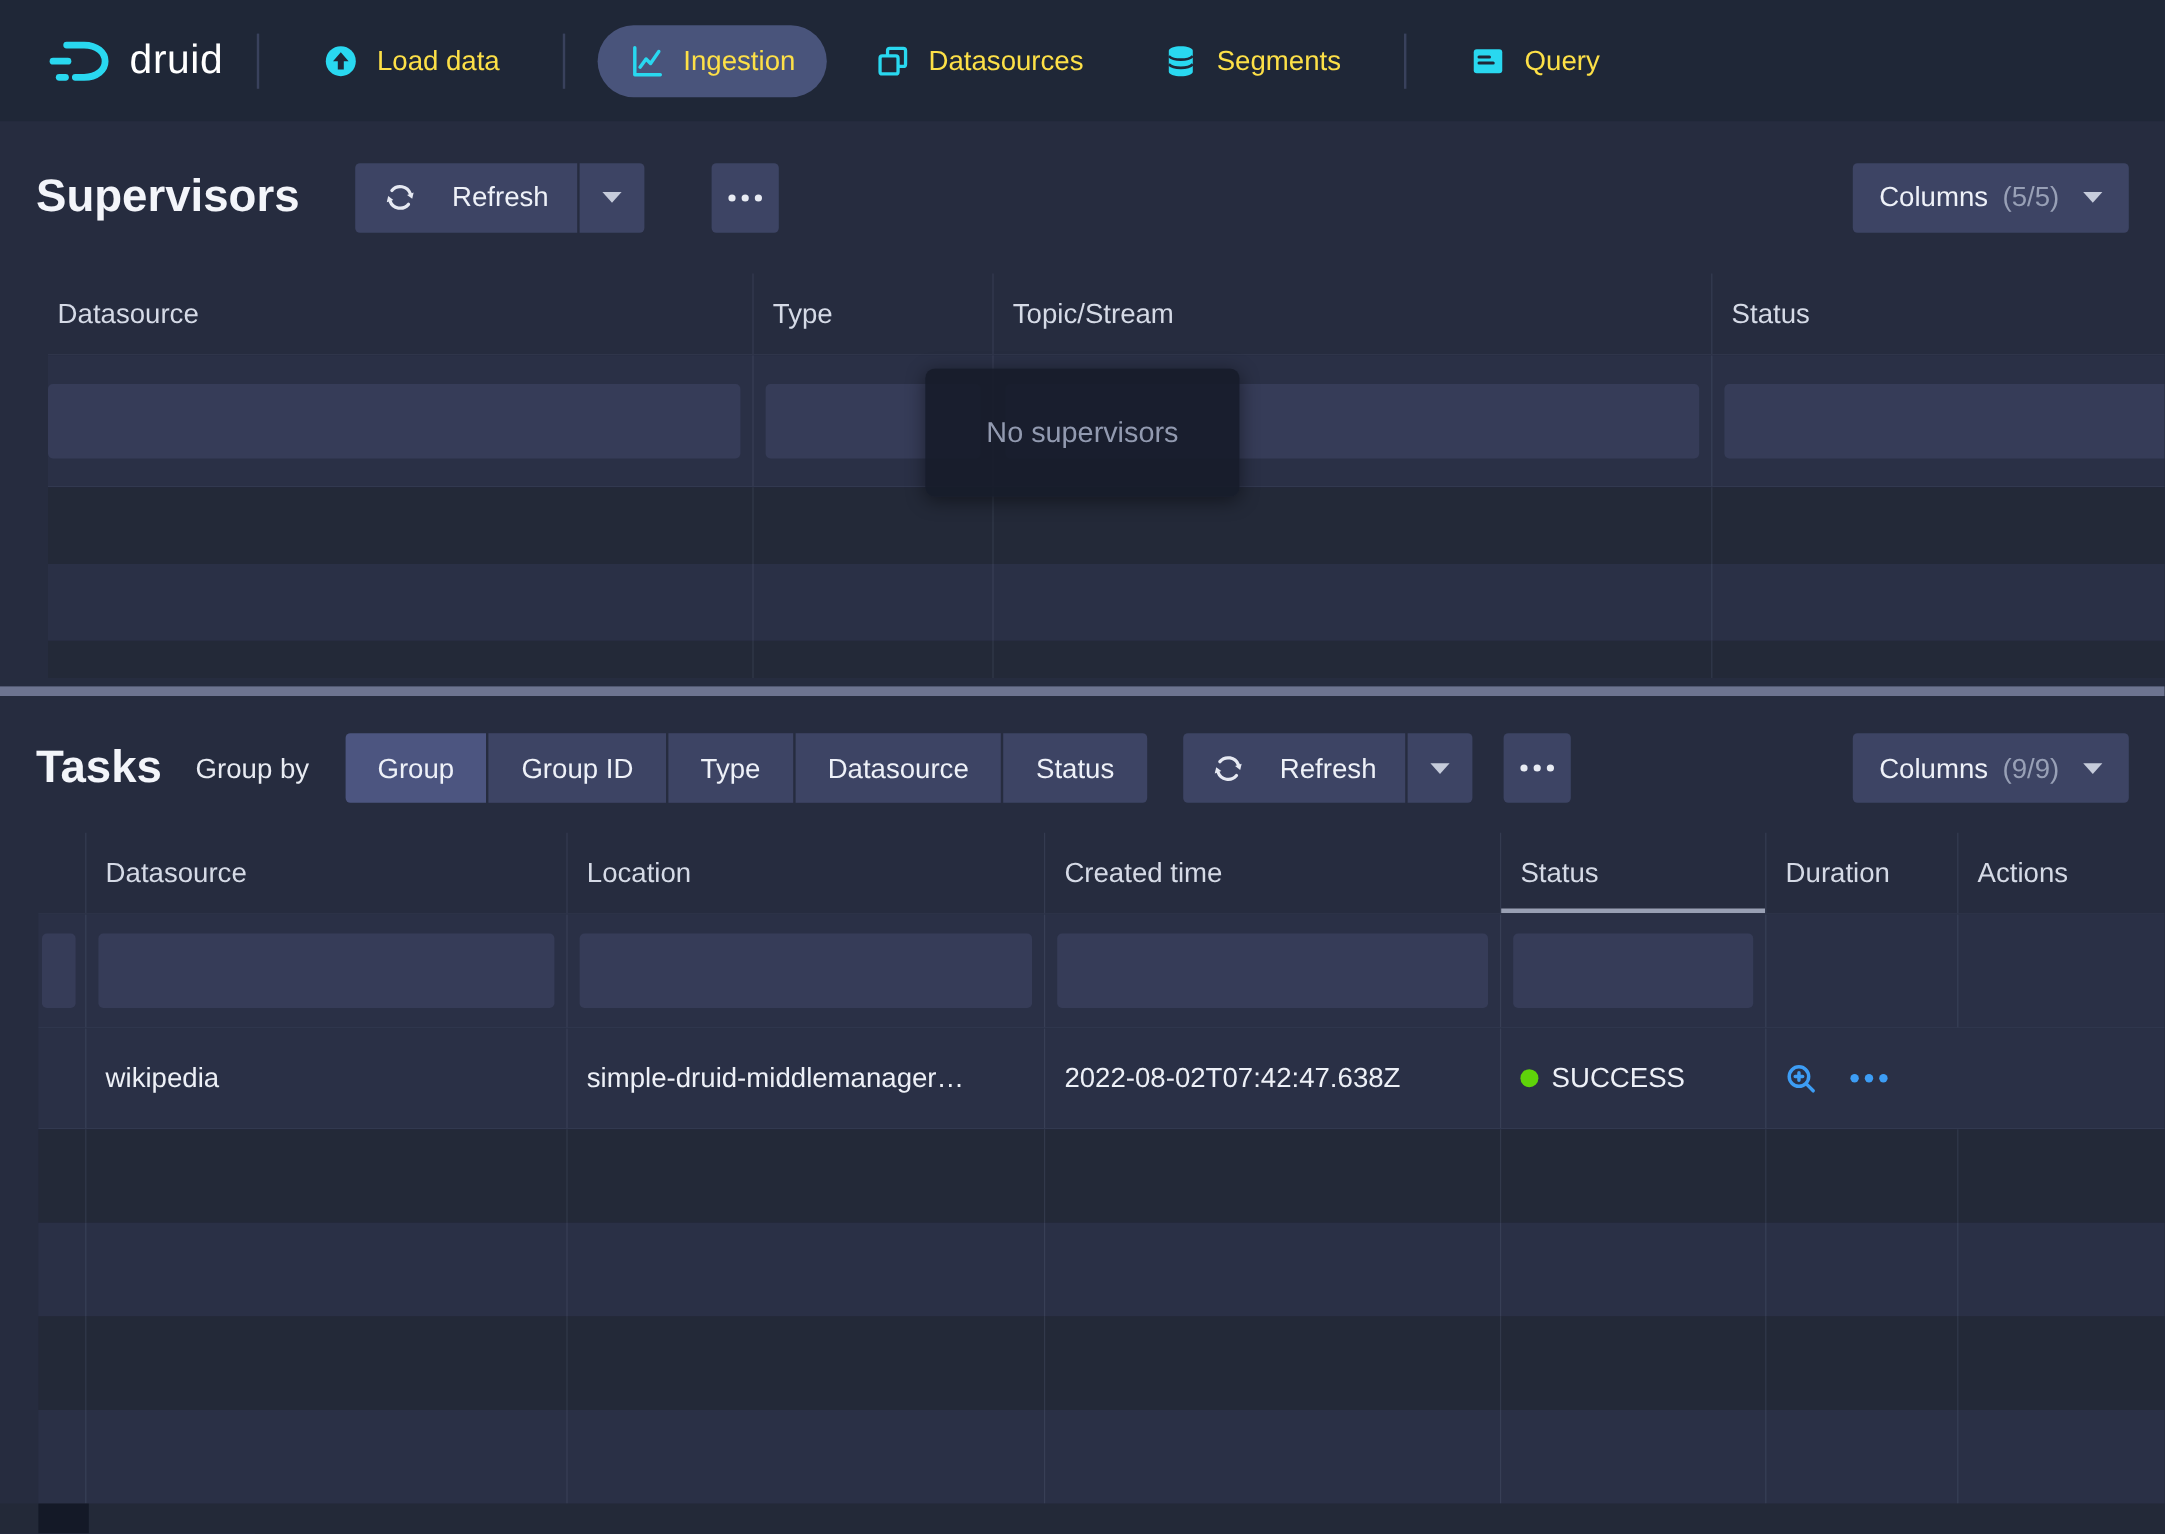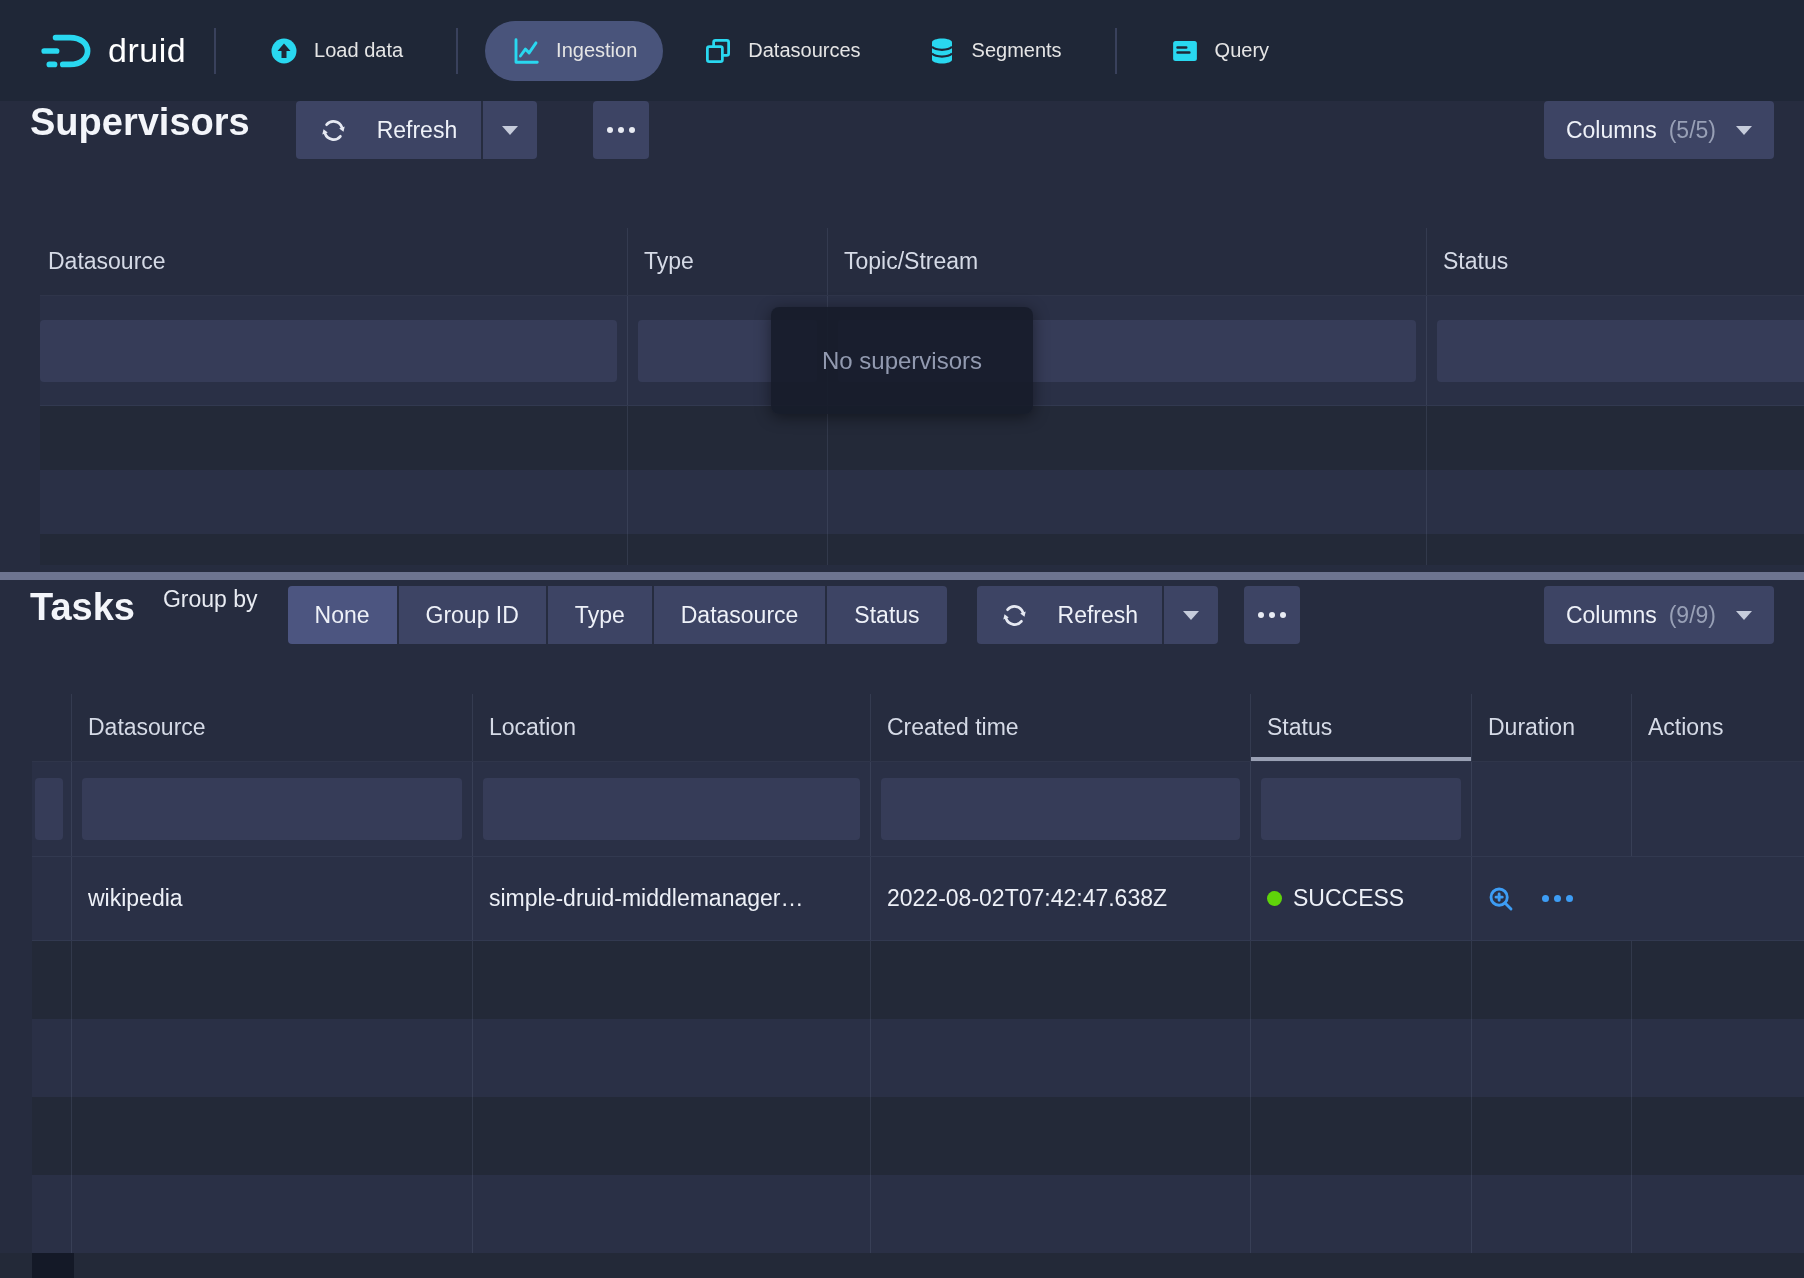--- a/index.html
+++ b/index.html
@@ -10,27 +10,27 @@
     font-family:"Liberation Sans", sans-serif;
   }
 
   
   .navbar{ height:101px; background:#1f2737; display:flex; align-items:center; padding:0 26px 0 30px; }
   .brand{ display:flex; align-items:center; gap:8px; padding:0 8px; cursor:pointer; }
   .brand-text{ font-size:34px; color:#ffffff; letter-spacing:.5px; }
   .nav-sep{ width:2px; height:46px; background:#39415c; margin:0 20px; flex:none; }
   .nav-item{
     display:flex; align-items:center; gap:15px; height:60px; padding:0 26px; margin:0 7px;
-    border-radius:30px; font-size:20px; color:#e5e5e5; cursor:pointer; white-space:nowrap;
+    border-radius:30px; font-size:23px; color:#fde047; cursor:pointer; white-space:nowrap;
   }
   .nav-item.active{ background:#49547b; }
   .nav-icon{ display:flex; align-items:center; }
 
   
-  .section-head{ display:flex; padding:0 30px; }
+  .section-head{ display:flex; align-items:center; padding:0 30px; }
   .sup-head{ height:127px; }
   .tasks-head{ height:108px; }
   .title{ font-size:38px; font-weight:700; color:#f3f5fa; }
   .spacer{ flex:1; }
 
   .btn{
     border:none; background:#3d4464; height:58px; display:flex; align-items:center;
     font-family:inherit; font-size:23px; color:#eef1f8; cursor:pointer; border-radius:4px; white-space:nowrap;
   }
   .btn-group{ display:flex; gap:2px; }
@@ -270,21 +270,21 @@
   <div class="splitter-zone">
     <div class="splitter"></div>
   </div>
 
   <section class="section-head tasks-head">
     <h1 class="title">Tasks</h1>
 
     <span class="groupby-label">Group by</span>
 
     <div class="btn-group seg">
-      <button class="btn seg-btn active">None</button>
+      <button class="btn seg-btn active">Group</button>
       <button class="btn seg-btn">Group ID</button>
       <button class="btn seg-btn">Type</button>
       <button class="btn seg-btn">Datasource</button>
       <button class="btn seg-btn">Status</button>
     </div>
 
     <div class="btn-group ml30">
       <button class="btn refresh-btn">
         <span class="nav-icon">
           <svg width="27" height="27" viewBox="0 0 24 24">

